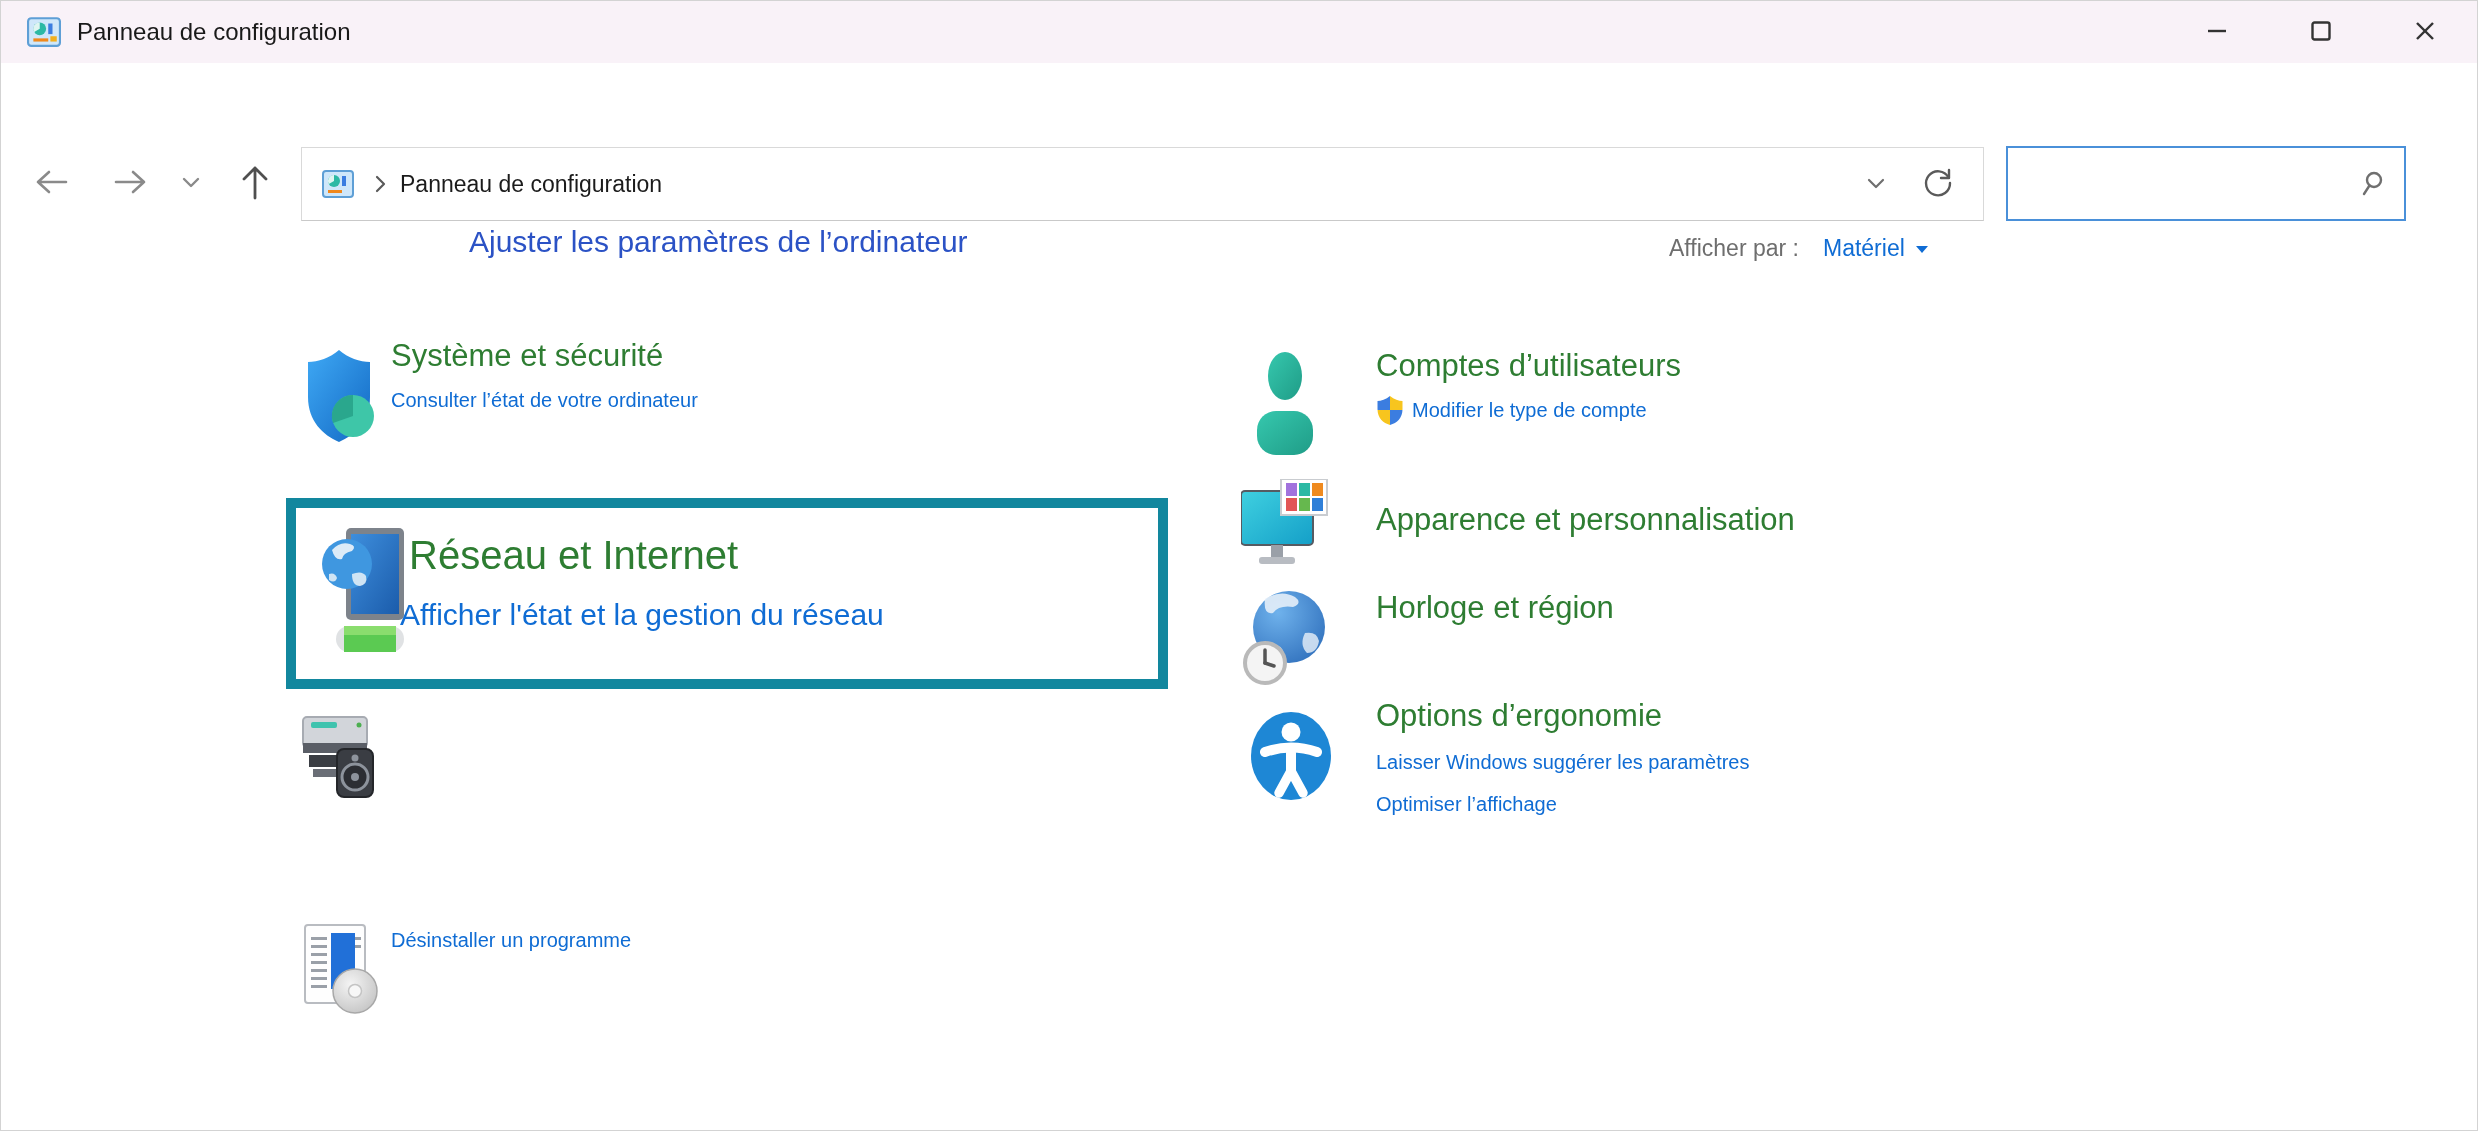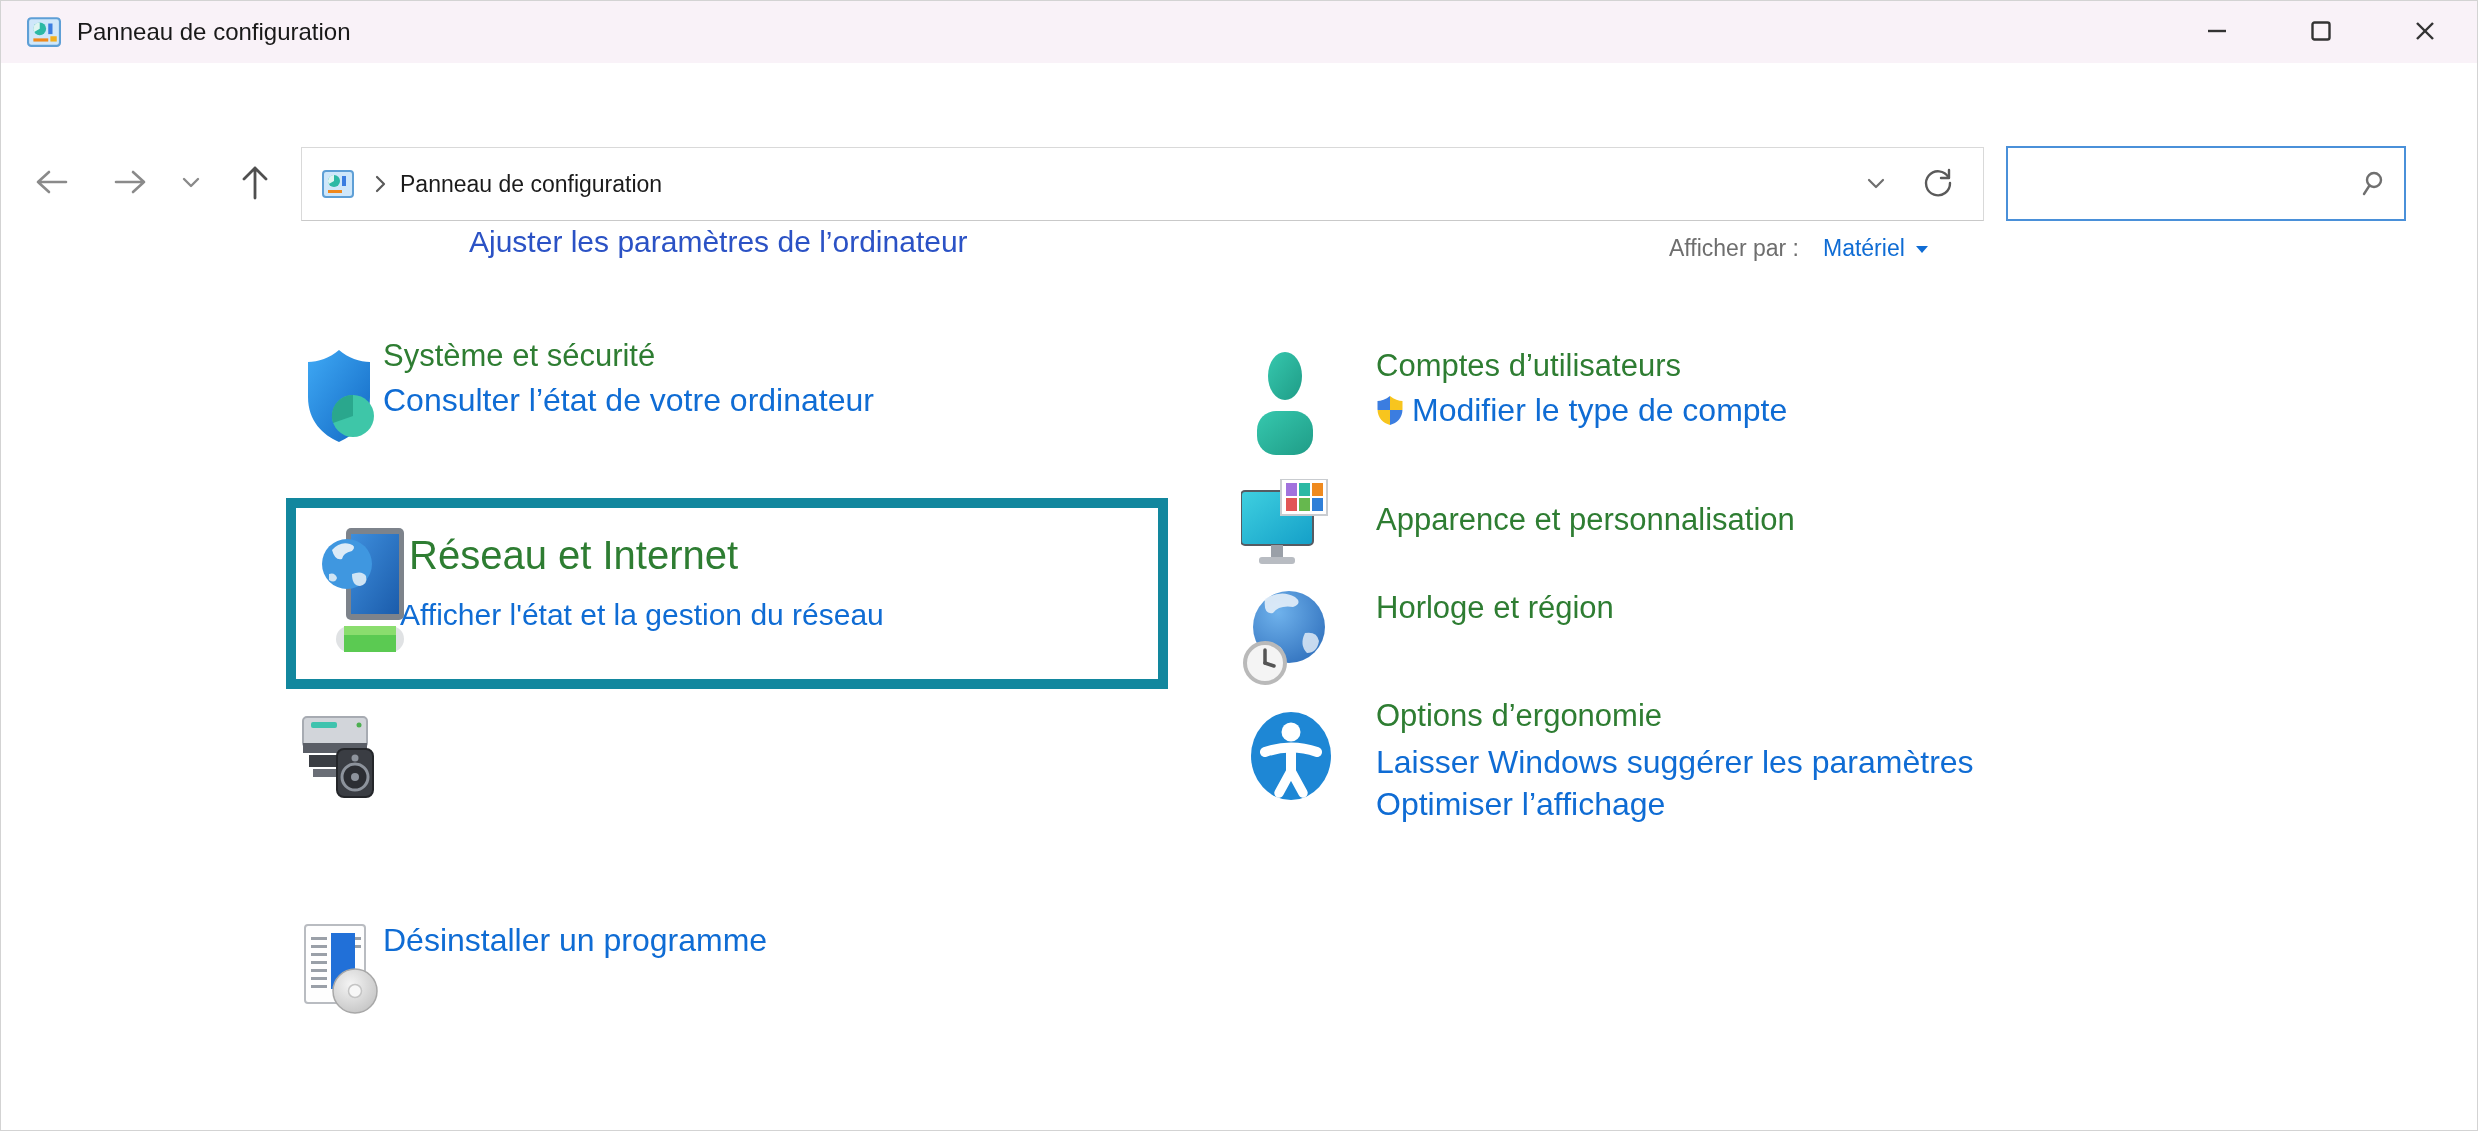--- a/index.html
+++ b/index.html
@@ -40,23 +40,23 @@
   .page-title{position:absolute;left:468px;top:224px;font-size:30px;font-weight:400;color:var(--heading-blue);}
   .viewby{position:absolute;left:1668px;top:234px;display:flex;align-items:center;font-size:23px;}
   .viewby .lbl{color:var(--graytext);margin-right:24px;}
   .viewby .val{color:var(--blue);cursor:pointer;display:flex;align-items:center;}
   .viewby .val svg{margin-left:10px;}
 
   .cat-icon{position:absolute;}
   .cat-text{position:absolute;}
   .cat-title{display:block;font-size:31px;color:var(--green);text-decoration:none;cursor:pointer;line-height:38px;}
   .cat-links{margin-top:6px;}
-  .cat-link{display:block;font-size:32px;color:var(--blue);text-decoration:none;cursor:pointer;line-height:39px;}
+  .cat-link{display:block;font-size:20px;color:var(--blue);text-decoration:none;cursor:pointer;line-height:39px;}
   .w640{max-width:650px;} .w590{max-width:600px;}
-  .left-text{left:382px;width:820px;}
+  .left-text{left:390px;width:820px;}
   .right-text{left:1375px;width:900px;}
 
   
   .hl-box{position:absolute;left:285px;top:497px;width:882px;height:191px;border:10px solid var(--teal);background:#fff;}
   .hl-box .cat-icon{left:26px;top:14px;}
   .hl-box .cat-text{left:104px;top:22px;width:740px;}
   .hl-box .cat-title{font-size:40px;line-height:50px;padding-left:9px;}
   .hl-box .cat-link{font-size:30px;line-height:38px;margin-top:16px;}
 
   .uac-row{display:flex;align-items:center;}

